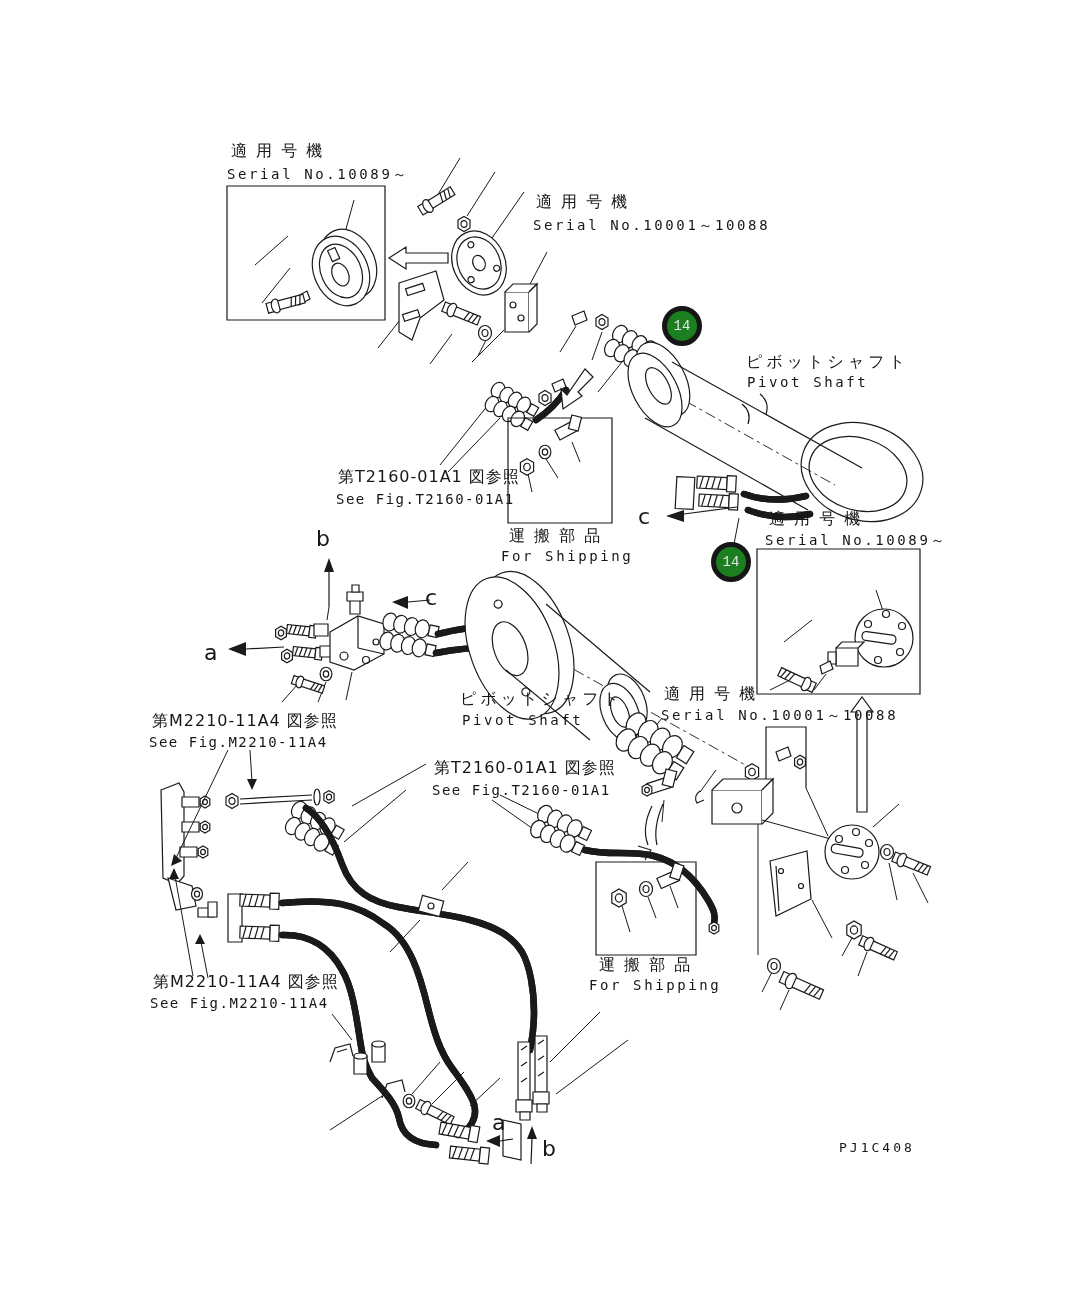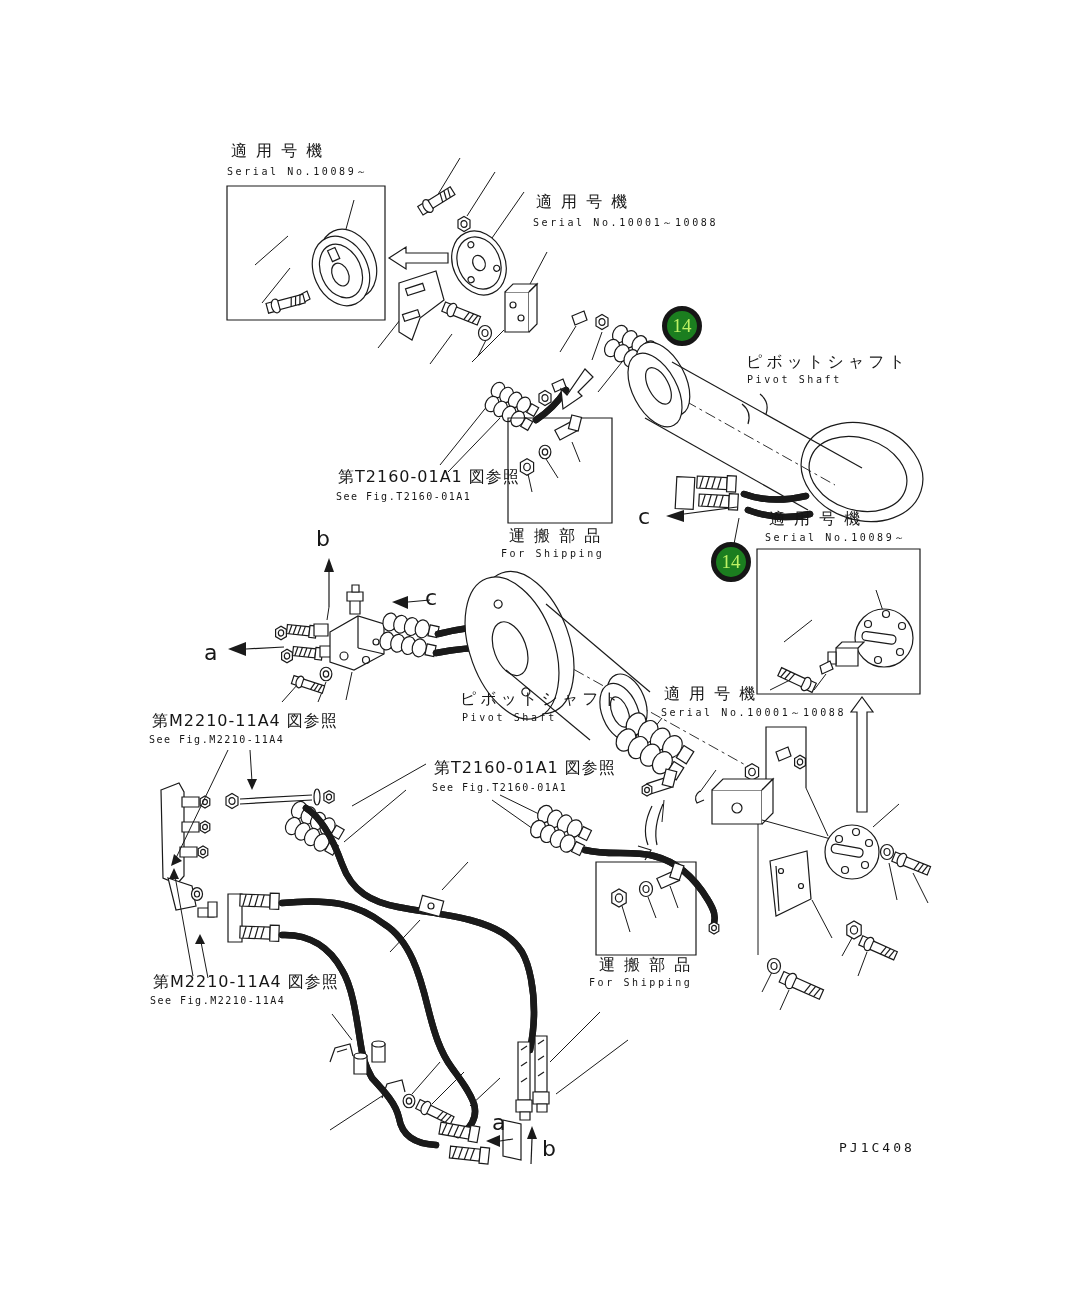--- a/index.html
+++ b/index.html
@@ -9,27 +9,27 @@
   svg *{vector-effect:non-scaling-stroke;}
   .ln{stroke:#1a1a1a;stroke-width:1.2;fill:none;}
   .f{fill:#ffffff;}
   .blk{fill:#1a1a1a;stroke:none;}
   .tubeO{stroke:#1a1a1a;stroke-width:6.5;fill:none;stroke-linecap:round;}
   .tubeI{stroke:#ffffff;stroke-width:3.6;fill:none;stroke-linecap:round;}
   .thin{stroke:#1a1a1a;stroke-width:1;fill:none;}
   .dash{stroke:#1a1a1a;stroke-width:0.9;fill:none;stroke-dasharray:11 4 3 4;}
   .lbl{position:absolute;white-space:pre;line-height:1.15;}
   .jp{font-family:"DejaVu Sans",sans-serif;font-size:16px;letter-spacing:2px;}
-  .en{font-family:"DejaVu Sans Mono",monospace;font-size:10px;letter-spacing:2.6px;}
+  .en{font-family:"DejaVu Sans Mono",monospace;font-size:14px;letter-spacing:2.6px;}
   .vl{font-family:"DejaVu Sans",sans-serif;font-size:22px;letter-spacing:0;}
   .code{font-family:"DejaVu Sans Mono",monospace;font-size:13px;letter-spacing:3px;}
   .badge{position:absolute;width:30px;height:30px;border-radius:50%;
-         background:#1b7e1f;border:5px solid #161616;color:#bef264;
+         background:#1b7e1f;border:5px solid #161616;color:#e5e5e5;
          display:flex;align-items:center;justify-content:center;
-         font-family:Liberation Serif, serif;font-size:19px;cursor:pointer;}
+         font-family:Liberation Mono, monospace;font-size:14px;cursor:pointer;}
 </style>
 </head>
 <body>
 
 <div id="stage">
 
 <svg id="art" width="1078" height="1314" viewBox="0 0 1078 1314" xmlns="http://www.w3.org/2000/svg">
   <defs>
     <g id="bolt">
       <rect x="-9" y="-5" width="9" height="10" class="f ln"></rect>

